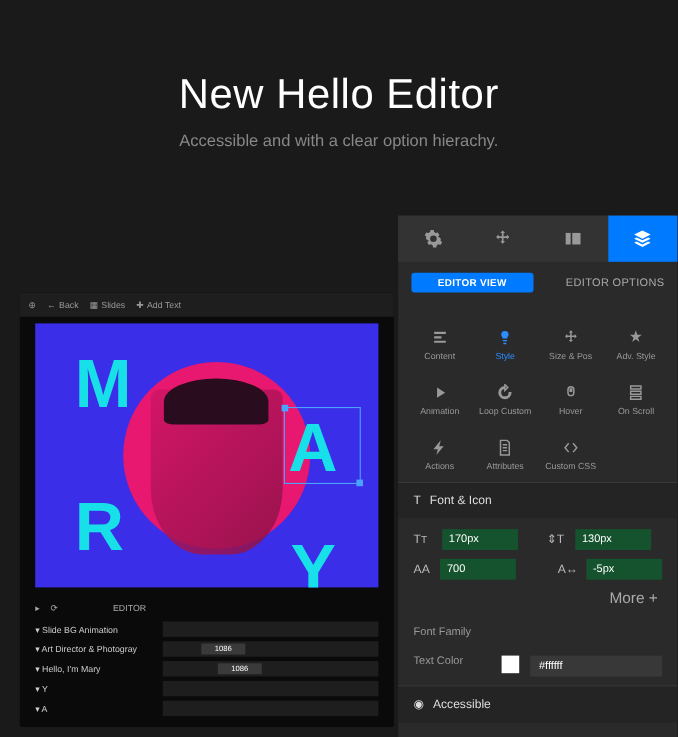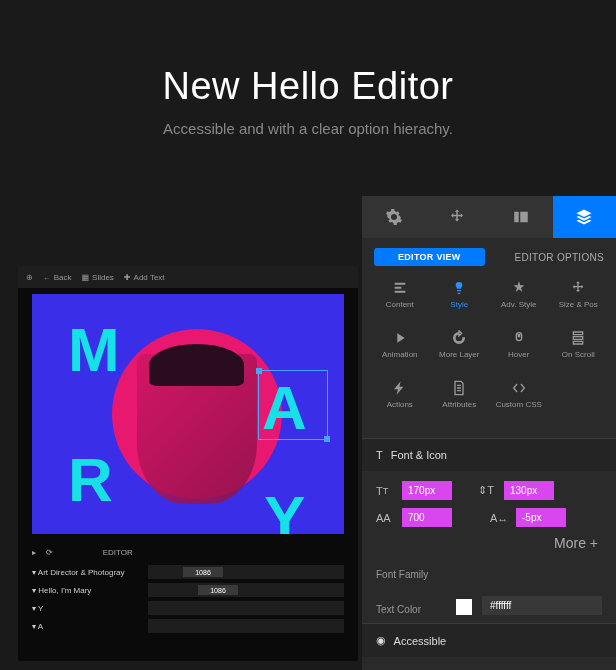--- a/index.html
+++ b/index.html
@@ -47,33 +47,33 @@
 .panel-tabs { display: flex; height: 42px; background: #333; }
 .panel-tab { flex: 1; display: flex; align-items: center; justify-content: center; color: #999; }
 .panel-tab.active { background: #007aff; color: #fff; }
 .panel-tab svg { width: 18px; height: 18px; }
 
 .panel-subtabs { display: flex; align-items: center; padding: 10px 12px; }
 .editor-view { background: #007aff; color: #fff; font-size: 9px; font-weight: 700; padding: 4px 24px; border-radius: 3px; letter-spacing: 0.3px; }
 .layer-options { margin-left: auto; color: #aaa; font-size: 10px; letter-spacing: 0.3px; }
 
 .icon-grid { display: grid; grid-template-columns: repeat(4, 1fr); padding: 4px 8px 10px; gap: 2px 0; }
-.icon-cell { display: flex; flex-direction: column; align-items: center; justify-content: flex-start; height: 48px; color: #999; font-size: 8px; gap: 4px; cursor: pointer; }
+.icon-cell { display: flex; flex-direction: column; align-items: center; justify-content: flex-end; height: 48px; color: #999; font-size: 8px; gap: 4px; cursor: pointer; }
 .icon-cell.active { color: #2b8eff; }
 .icon-cell svg { width: 16px; height: 16px; }
 
 .section-head { display: flex; align-items: center; gap: 8px; padding: 10px 14px; background: #242424; color: #ddd; font-size: 11px; border-top: 1px solid #3a3a3a; }
 
 .font-controls { padding: 10px 14px; }
 .ctrl-row { display: flex; align-items: center; gap: 8px; margin-bottom: 8px; }
 .ctrl-ico { width: 18px; color: #bbb; font-size: 11px; display: flex; align-items: center; }
-.ctrl-input { background: #d946ef; color: #fff; font-size: 10px; padding: 4px 6px; width: 50px; border: none; }
+.ctrl-input { background: #14532d; color: #fff; font-size: 10px; padding: 4px 6px; width: 69px; border: none; }
 .more { text-align: right; color: #aaa; font-size: 14px; padding-right: 4px; }
 
-.prop-row { display: flex; align-items: flex-end; padding: 8px 14px; font-size: 10px; color: #999; gap: 10px; }
+.prop-row { display: flex; align-items: flex-start; padding: 8px 14px; font-size: 10px; color: #999; gap: 10px; }
 .prop-label { width: 70px; }
 .prop-val { background: #383838; color: #fff; padding: 4px 8px; flex: 1; }
 .swatch { width: 16px; height: 16px; background: #fff; }
 </style>
 </head>
 <body>
 
 <div class="hero">
   <h1 class="hero-title">New Hello Editor</h1>
   <p class="hero-subtitle">Accessible and with a clear option hierachy.</p>
@@ -106,20 +106,24 @@
     <div class="letter l-Y">Y</div>
   </div>
   <div class="timeline">
     <div class="tl-head">
       <span>▸</span>
       <span>⟳</span>
       <span style="margin-left:40px">EDITOR</span>
     </div>
     <div id="tl-rows">
         <div class="tl-row">
+          <div class="tl-label">▾ Slide BG Animation</div>
+          <div class="tl-bar"></div>
+        </div>
+        <div class="tl-row">
           <div class="tl-label">▾ Art Director &amp; Photogray</div>
           <div class="tl-bar">
             <div class="tl-seg" style="left: 35px; width: 40px;">1086</div>
           </div>
         </div>
         <div class="tl-row">
           <div class="tl-label">▾ Hello, I'm Mary</div>
           <div class="tl-bar">
             <div class="tl-seg" style="left: 50px; width: 40px;">1086</div>
           </div>
@@ -174,41 +178,41 @@
         <span>Content</span>
       </div>
       <div class="icon-cell active">
         <svg viewBox="0 0 24 24" fill="currentColor" stroke="none" stroke-width="2">
           <path d="M12 3a5 5 0 015 5c0 2-2 3-2 5h-6c0-2-2-3-2-5a5 5 0 015-5zM9 15h6v2H9zM10 19h4v2h-4z"></path>
         </svg>
         <span>Style</span>
       </div>
       <div class="icon-cell">
         <svg viewBox="0 0 24 24" fill="currentColor" stroke="none" stroke-width="2">
+          <path d="M12 2l3 3h-2v4h4V7l3 3-3 3v-2h-4v4h2l-3 3-3-3h2v-4H7v2l-3-3 3-3v2h4V5H9z"></path>
+        </svg>
+        <span>Size &amp; Pos</span>
+      </div>
+      <div class="icon-cell">
+        <svg viewBox="0 0 24 24" fill="currentColor" stroke="none" stroke-width="2">
           <path d="M12 2l2 6h6l-5 4 2 6-5-4-5 4 2-6-5-4h6z"></path>
         </svg>
         <span>Adv. Style</span>
       </div>
       <div class="icon-cell">
         <svg viewBox="0 0 24 24" fill="currentColor" stroke="none" stroke-width="2">
-          <path d="M12 2l3 3h-2v4h4V7l3 3-3 3v-2h-4v4h2l-3 3-3-3h2v-4H7v2l-3-3 3-3v2h4V5H9z"></path>
-        </svg>
-        <span>Size &amp; Pos</span>
-      </div>
-      <div class="icon-cell">
-        <svg viewBox="0 0 24 24" fill="currentColor" stroke="none" stroke-width="2">
           <path d="M8 5v14l11-7z"></path>
         </svg>
         <span>Animation</span>
       </div>
       <div class="icon-cell">
         <svg viewBox="0 0 24 24" fill="none" stroke="currentColor" stroke-width="2">
           <path d="M12 4a8 8 0 108 8h-2a6 6 0 11-6-6v3l4-4-4-4z"></path>
         </svg>
-        <span>More Layer</span>
+        <span>Loop Custom</span>
       </div>
       <div class="icon-cell">
         <svg viewBox="0 0 24 24" fill="none" stroke="currentColor" stroke-width="2">
           <path d="M12 4a4 4 0 014 4v4a4 4 0 01-8 0V8a4 4 0 014-4zm-1 3v3h2V7z"></path>
         </svg>
         <span>Hover</span>
       </div>
       <div class="icon-cell">
         <svg viewBox="0 0 24 24" fill="none" stroke="currentColor" stroke-width="2">
           <path d="M5 3h14v4H5zM5 10h14v4H5zM5 17h14v4H5z"></path>

